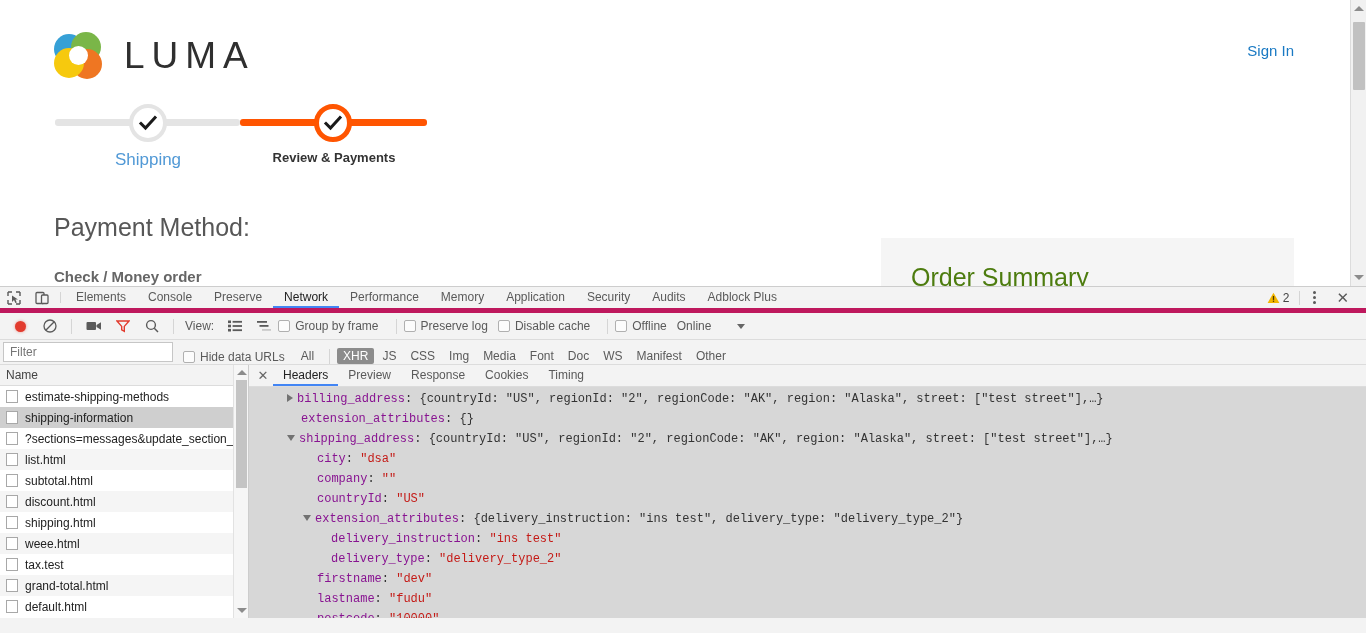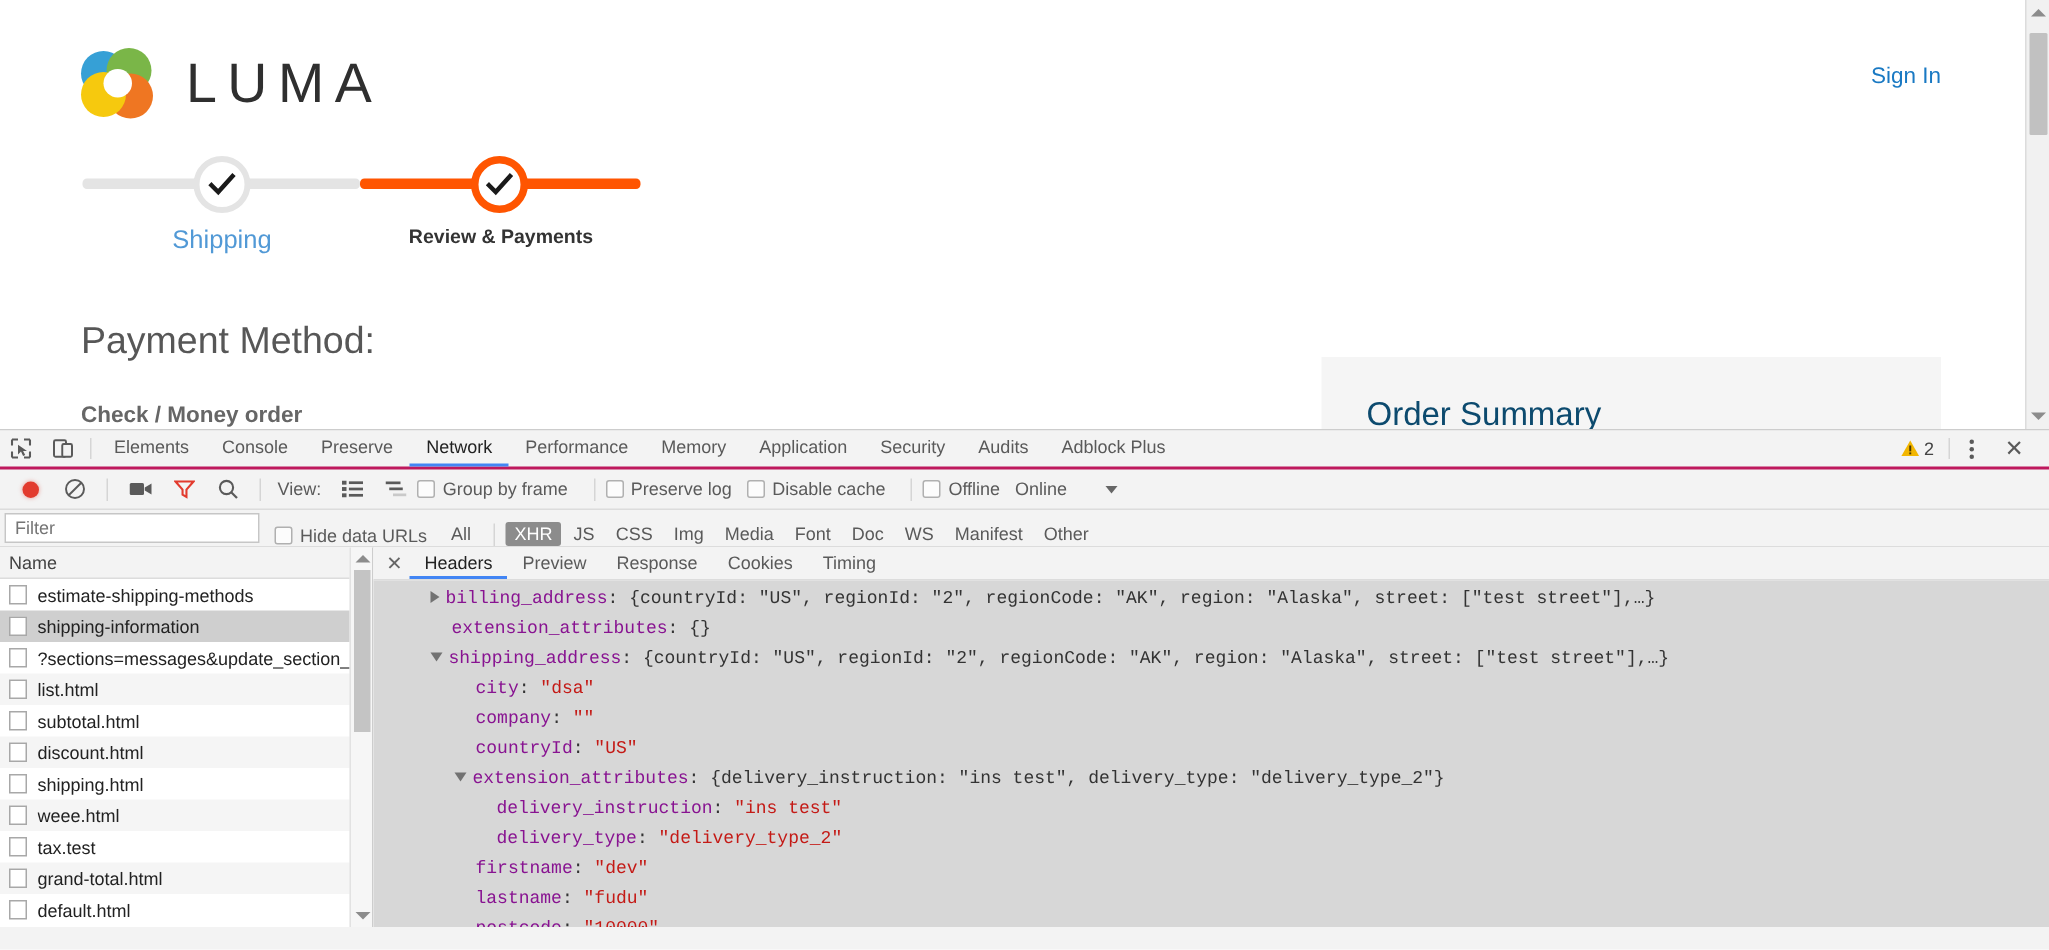--- a/index.html
+++ b/index.html
@@ -76,21 +76,21 @@
   .pm-sub {
     position: absolute; left: 54px; top: 268px;
     font-size: 15px; color: #666; font-weight: bold;
   }
   .order-summary-box {
     position: absolute; left: 881px; top: 238px;
     width: 413px; height: 80px; background: #f5f5f5;
   }
   .order-summary-title {
     position: absolute; left: 30px; top: 25px;
-    font-size: 22px; color: #0c4a6e; font-weight: 300; white-space: nowrap;
+    font-size: 25px; color: #4d7c0f; font-weight: 300; white-space: nowrap;
   }
 
   
   #browser-sb {
     position: absolute; right: 0; top: 0; width: 16px; height: 286px;
     background: #f1f1f1; border-left: 1px solid #dcdcdc;
   }
   #browser-sb .sb-arrow {
     position: absolute; left: 0; width: 16px; height: 17px;
     display: flex; align-items: center; justify-content: center;
@@ -110,21 +110,21 @@
     position: absolute; left: 0; top: 286px;
     width: 1366px; height: 347px;
     background: #f3f3f3;
     border-top: 1px solid #cdcdcd;
     font-family: "Liberation Sans", sans-serif;
   }
 
   
   .dt-tabbar {
     position: relative; height: 26px; background: #f3f3f3;
-    border-bottom: 2px solid #be185d; display: flex; align-items: stretch;
+    border-bottom: 5px solid #be185d; display: flex; align-items: stretch;
   }
   .dt-icon-btn {
     width: 28px; display: flex; align-items: center; justify-content: center; cursor: pointer;
   }
   .dt-sep { width: 1px; background: #d5d5d5; margin: 5px 4px; }
   .dt-tab {
     padding: 0 11px; display: flex; align-items: center;
     font-size: 12px; color: #5a5a5a; cursor: pointer;
     border-bottom: 2px solid transparent;
   }

